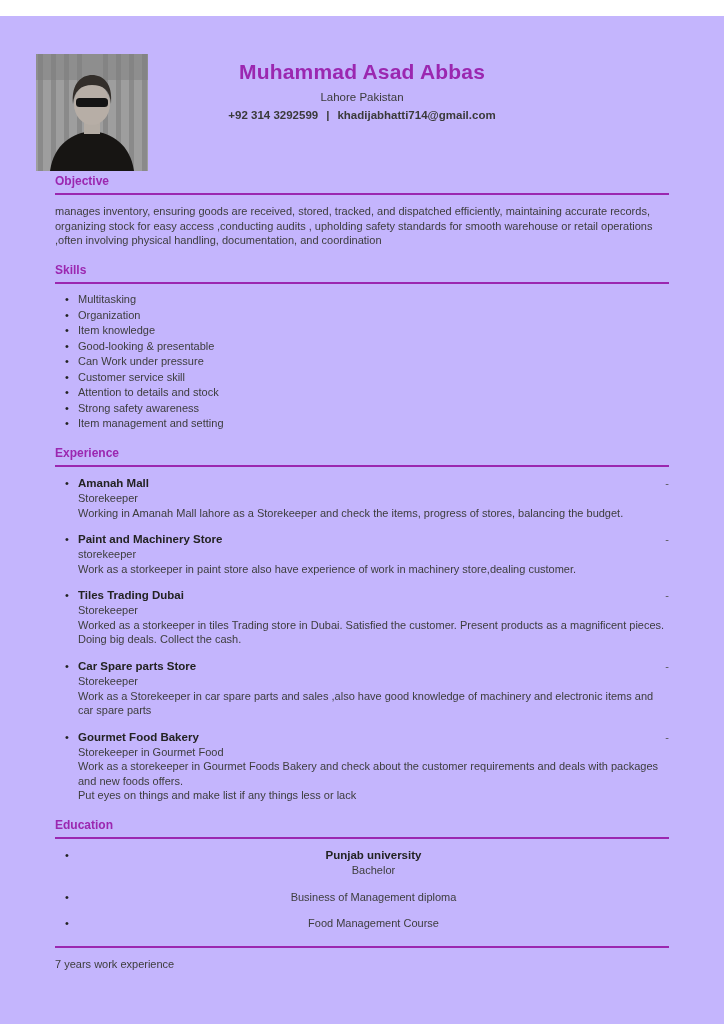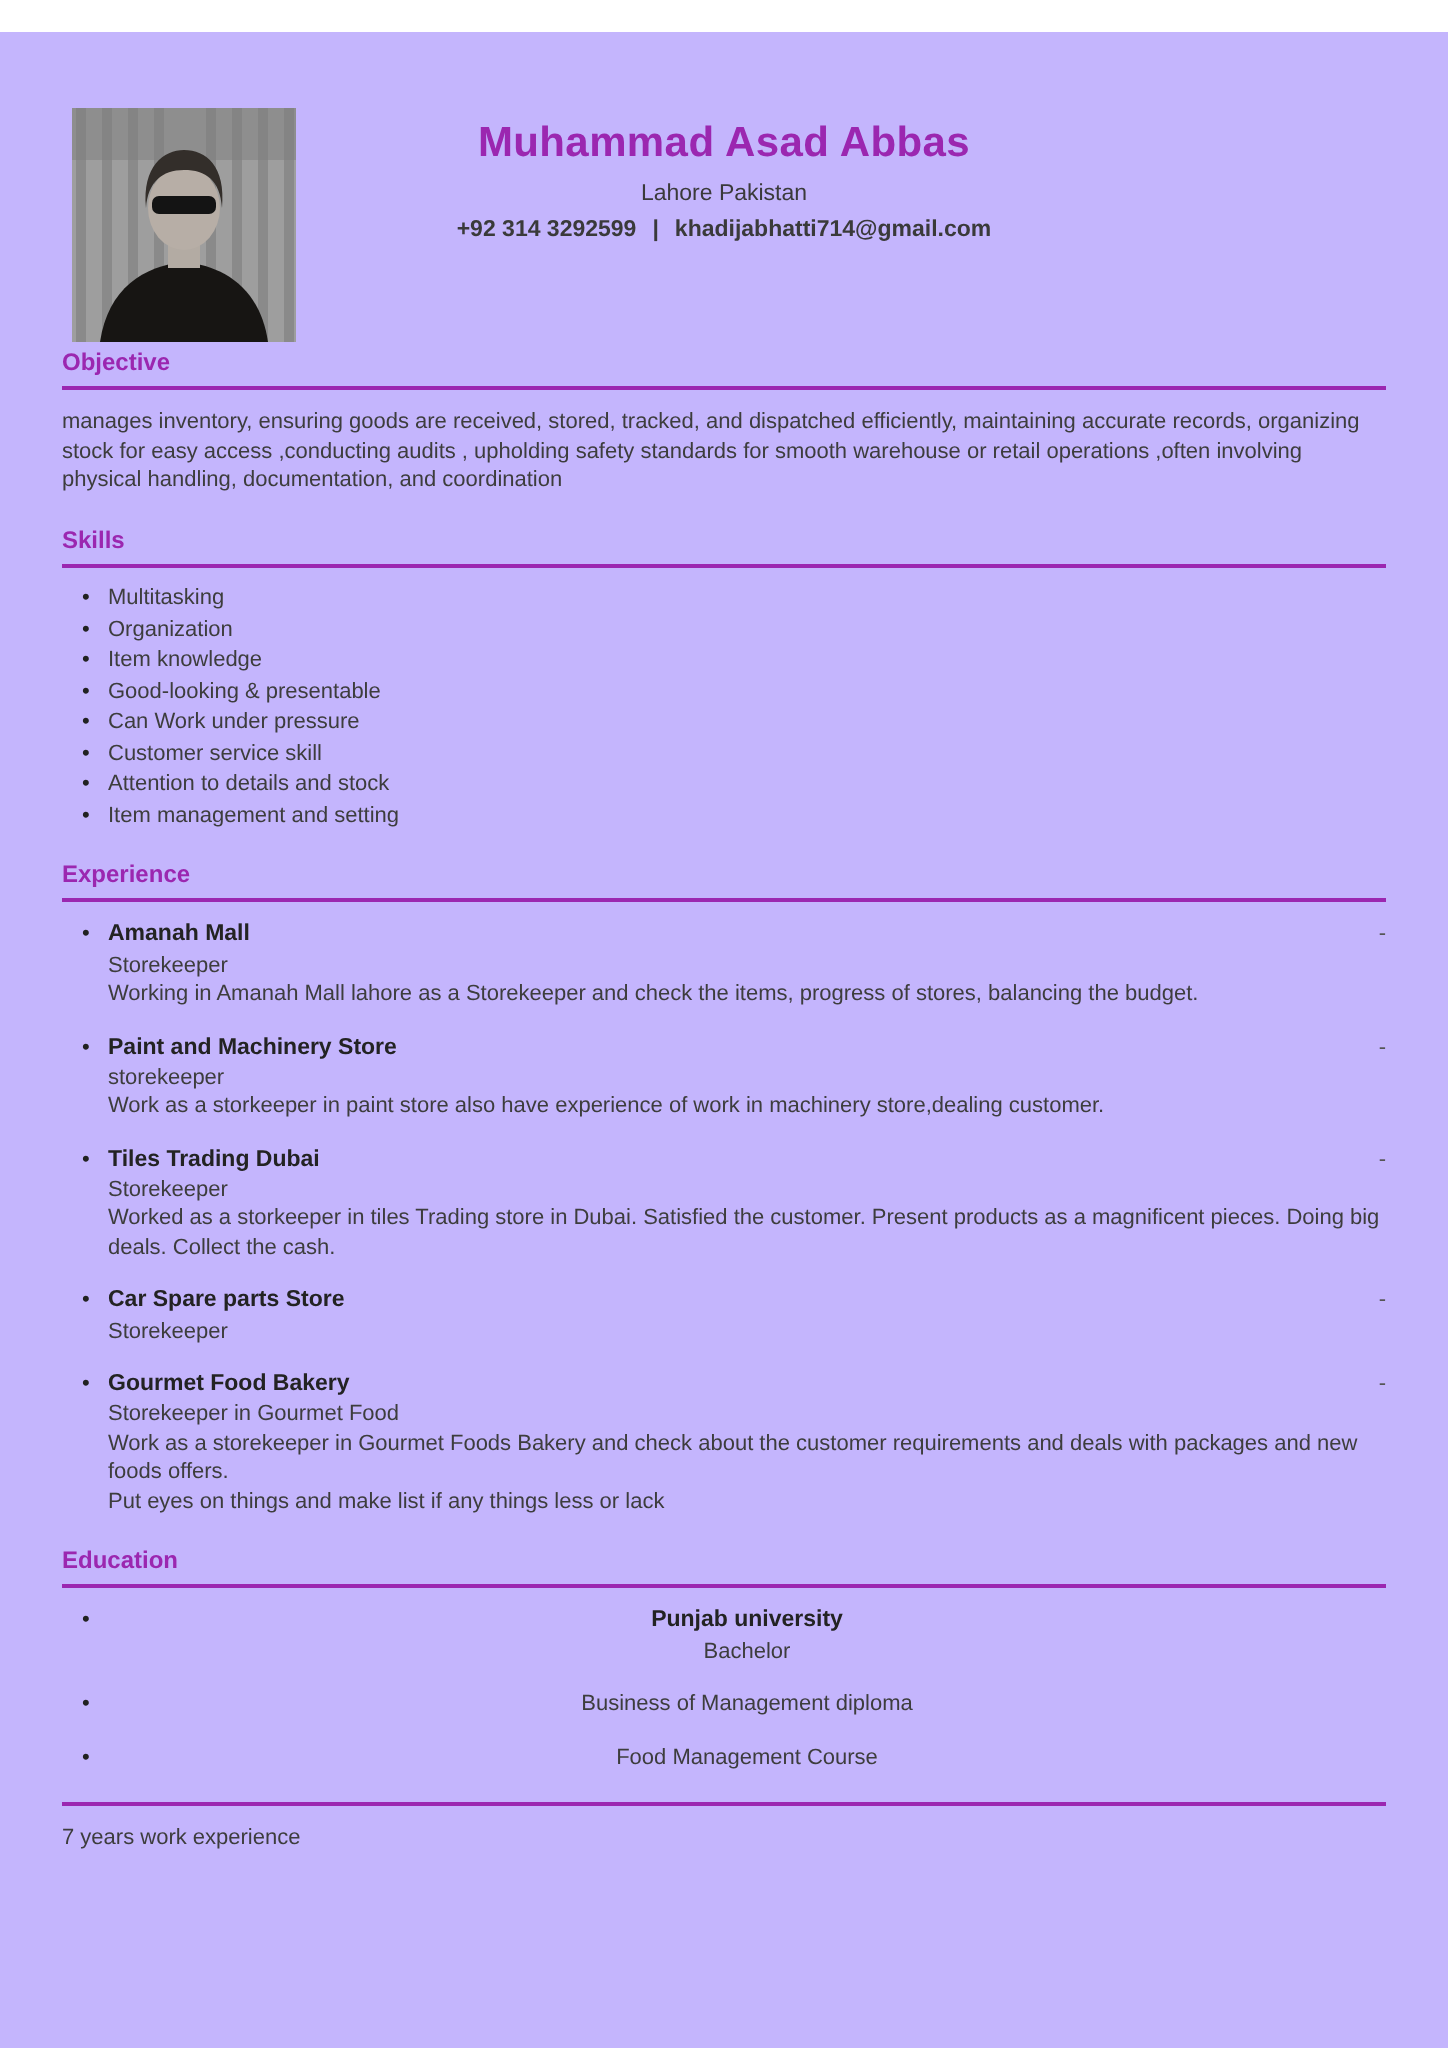--- a/index.html
+++ b/index.html
@@ -26,21 +26,21 @@
   .header { height:158px; padding-top:44px; text-align:center; }
   .name {
     color:var(--accent,#9b27b0);
     font-size:21px; font-weight:700; letter-spacing:.2px;
   }
   .subline { font-size:11.5px; color:#3a3a3a; margin-top:7px; }
   .contact { font-size:11.5px; color:#3a3a3a; margin-top:6px;font-weight:bold; }
   .contact .sep { margin:0 8px; color:#3a3a3a; }
 
   
-  .content { padding:0 31px; }
+  .content { padding:0 55px; }
   section { margin-bottom:15px; }
   .sec-title { color:var(--accent,#9b27b0); font-size:12px; font-weight:700; line-height:15px; }
   .rule { border:0; height:2px; background:var(--accent,#9b27b0); margin-top:4px; }
   .body-text { font-size:11px; line-height:1.34; margin-top:9px; }
 
   ul.blist { list-style:none; margin-top:8px; padding-left:23px; font-size:11px; }
   ul.blist > li { position:relative; line-height:1.32; }
   ul.blist > li::before {
     content:"\2022";
     position:absolute; left:-13px; top:0; color:#222222;
@@ -106,20 +106,21 @@
       <h2 class="sec-title">Skills</h2>
       <hr class="rule">
       <ul class="blist skills">
         <li>Multitasking</li>
         <li>Organization</li>
         <li>Item knowledge</li>
         <li>Good-looking &amp; presentable</li>
         <li>Can Work under pressure</li>
         <li>Customer service skill</li>
         <li>Attention to details and stock</li>
+        <li>Strong safety awareness</li>
         <li>Item management and setting</li>
       </ul>
     </section>
 
     <section>
       <h2 class="sec-title">Experience</h2>
       <hr class="rule">
       <ul class="blist exp">
 
         <li>
@@ -148,20 +149,21 @@
           <div class="exp-role">Storekeeper</div>
           <div class="exp-desc">Worked as a storkeeper in tiles Trading store in Dubai. Satisfied the customer. Present products as a magnificent pieces. Doing big deals. Collect the cash.</div>
         </li>
 
         <li>
           <div class="exp-head">
             <span class="exp-company">Car Spare parts Store</span>
             <span class="exp-dash">-</span>
           </div>
           <div class="exp-role">Storekeeper</div>
+          <div class="exp-desc">Work as a Storekeeper in car spare parts and sales ,also have good knowledge of machinery and electronic items and car spare parts</div>
         </li>
 
         <li>
           <div class="exp-head">
             <span class="exp-company">Gourmet Food Bakery</span>
             <span class="exp-dash">-</span>
           </div>
           <div class="exp-role">Storekeeper in Gourmet Food</div>
           <div class="exp-desc">Work as a storekeeper in Gourmet Foods Bakery and check about the customer requirements and deals with packages and new foods offers.</div>
           <div class="exp-desc">Put eyes on things and make list if any things less or lack</div>

